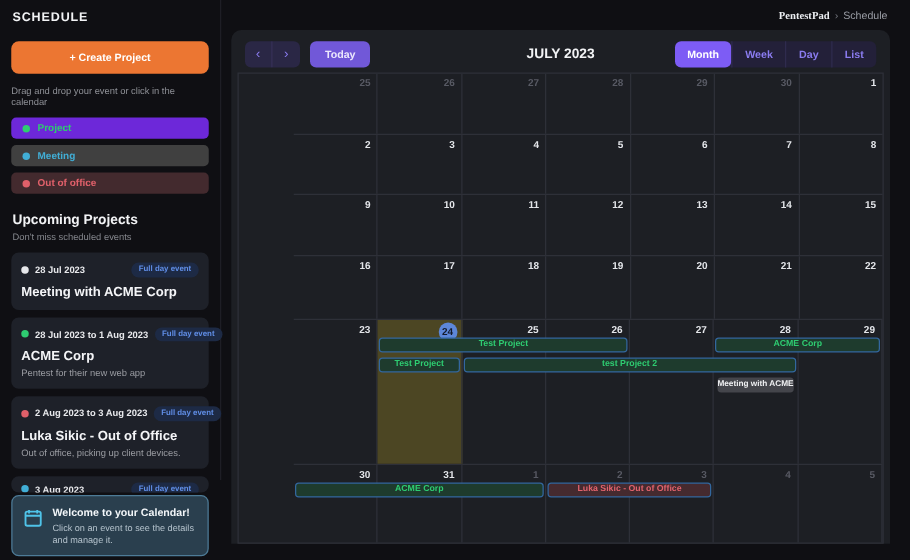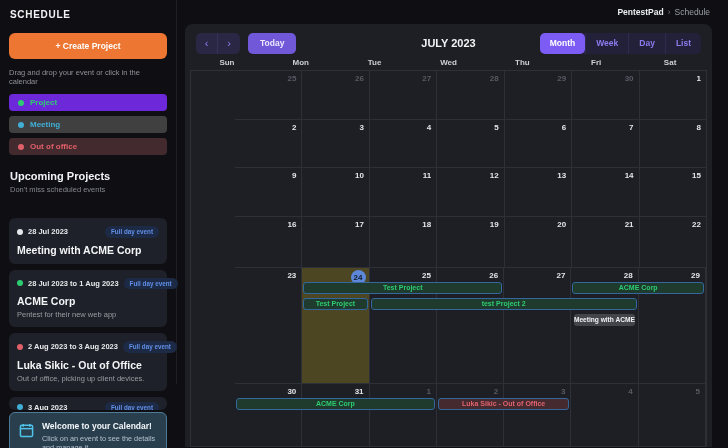--- a/index.html
+++ b/index.html
@@ -10,39 +10,39 @@
   
   .sidebar { width:177px; flex:none; padding:7px 9px; border-right:1px solid #1e1e25; position:relative; }
   .logo { font-size:10px; font-weight:bold; letter-spacing:.7px; color:#f2f3f5; margin:2px 0 13px 1px; }
   .create-btn { display:block; width:100%; background:#ec7632; color:#fff; border:none; border-radius:6px;
     font-family:inherit; font-size:8.5px; font-weight:bold; padding:8px 0; cursor:pointer; }
   .hint { font-size:7.5px; color:#8f9197; margin:9px 0 8px; }
   .legend-item { display:flex; align-items:center; gap:6px; border-radius:4px; padding:4px 9px; margin-bottom:5px;
     font-size:8px; font-weight:bold; cursor:grab; }
   .dot { width:6px; height:6px; border-radius:50%; flex:none; }
   .upcoming-title { font-size:11px; font-weight:bold; color:#f2f3f5; margin:15px 0 3px 1px; }
-  .upcoming-sub { font-size:7.5px; color:#85878d; margin:0 0 24px 1px; }
+  .upcoming-sub { font-size:7.5px; color:#85878d; margin:0 0 8px 1px; }
   .card { background:#1e2129; border-radius:6px; padding:8px 8px; margin-bottom:6px; cursor:pointer; }
   .card-top { display:flex; align-items:center; gap:5px; }
   .card-date { font-size:7.5px; font-weight:bold; color:#e8e9ec; flex:1; white-space:nowrap; }
   .badge { font-size:6.3px; font-weight:bold; color:#618fe8; background:#1d2a45; border-radius:8px; padding:2px 6px 2.5px; white-space:nowrap; }
   .card-title { font-size:10.5px; font-weight:bold; color:#f4f5f7; margin-top:6px; }
   .card-desc { font-size:7.5px; color:#9a9ca2; margin-top:3px; }
   .card.clipped { height:9px; overflow:hidden; padding-top:5px; margin-bottom:0; }
   .welcome { position:relative; margin-top:2px; background:#2a3f4e; border:1px solid #4d7b97; border-radius:6px;
     padding:8px 9px; display:flex; gap:8px; }
   .welcome-icon { flex:none; margin-top:2px; }
   .welcome-title { font-size:8.5px; font-weight:bold; color:#f2f6f9; }
   .welcome-text { font-size:7.3px; color:#b4c2cc; margin-top:3.5px; }
 
   
   .main { flex:1; display:flex; flex-direction:column; min-width:0; }
   .topbar { height:24px; flex:none; display:flex; justify-content:flex-end; align-items:center; gap:4px;
     padding-right:18px; font-size:8.5px; }
-  .bc-app { font-weight:bold; color:#eceef2; cursor:pointer; }
+  .bc-app { font-weight:bold; color:#eceef2; cursor:pointer;font-family:Liberation Serif, serif; }
   .bc-sep { color:#74767e; }
   .bc-page { color:#9a9da5; cursor:pointer; }
   .panel { flex:1; background:#1d1f24; border-radius:8px 8px 0 0; margin:0 16px 0 8px; padding:8px 5px 0; display:flex; flex-direction:column; }
 
   .toolbar { height:22px; flex:none; display:flex; align-items:center; padding:0 6px; position:relative; }
   .nav-group { display:flex; background:#2a2745; border-radius:5px; overflow:hidden; }
   .nav-btn { width:22px; height:21px; border:none; background:transparent; color:#8b7cf0; font-size:11px; line-height:20px;
     text-align:center; cursor:pointer; font-family:inherit; }
   .nav-btn:first-child { border-right:1px solid #363157; }
   .today-btn { margin-left:8px; background:#7158d8; color:#ece8fd; border:none; border-radius:5px; height:21px;
@@ -168,29 +168,20 @@
         <div class="cal-title">JULY 2023</div>
         <div class="view-group" id="views">
             <button class="view-btn active">Month</button>
             <button class="view-btn">Week</button>
             <button class="view-btn">Day</button>
             <button class="view-btn">List</button>
           </div>
       </div>
 
       <div class="cal">
-        <div class="dow" id="dow">
-            <div class="dow-cell">Sun</div>
-            <div class="dow-cell">Mon</div>
-            <div class="dow-cell">Tue</div>
-            <div class="dow-cell">Wed</div>
-            <div class="dow-cell">Thu</div>
-            <div class="dow-cell">Fri</div>
-            <div class="dow-cell">Sat</div>
-          </div>
         <div class="weeks" id="weeks">
             <div class="week" style="height: 49px;">
               <div class="cell muted">
                 <span class="num">25</span>
               </div>
               <div class="cell muted">
                 <span class="num">26</span>
               </div>
               <div class="cell muted">
                 <span class="num">27</span>

